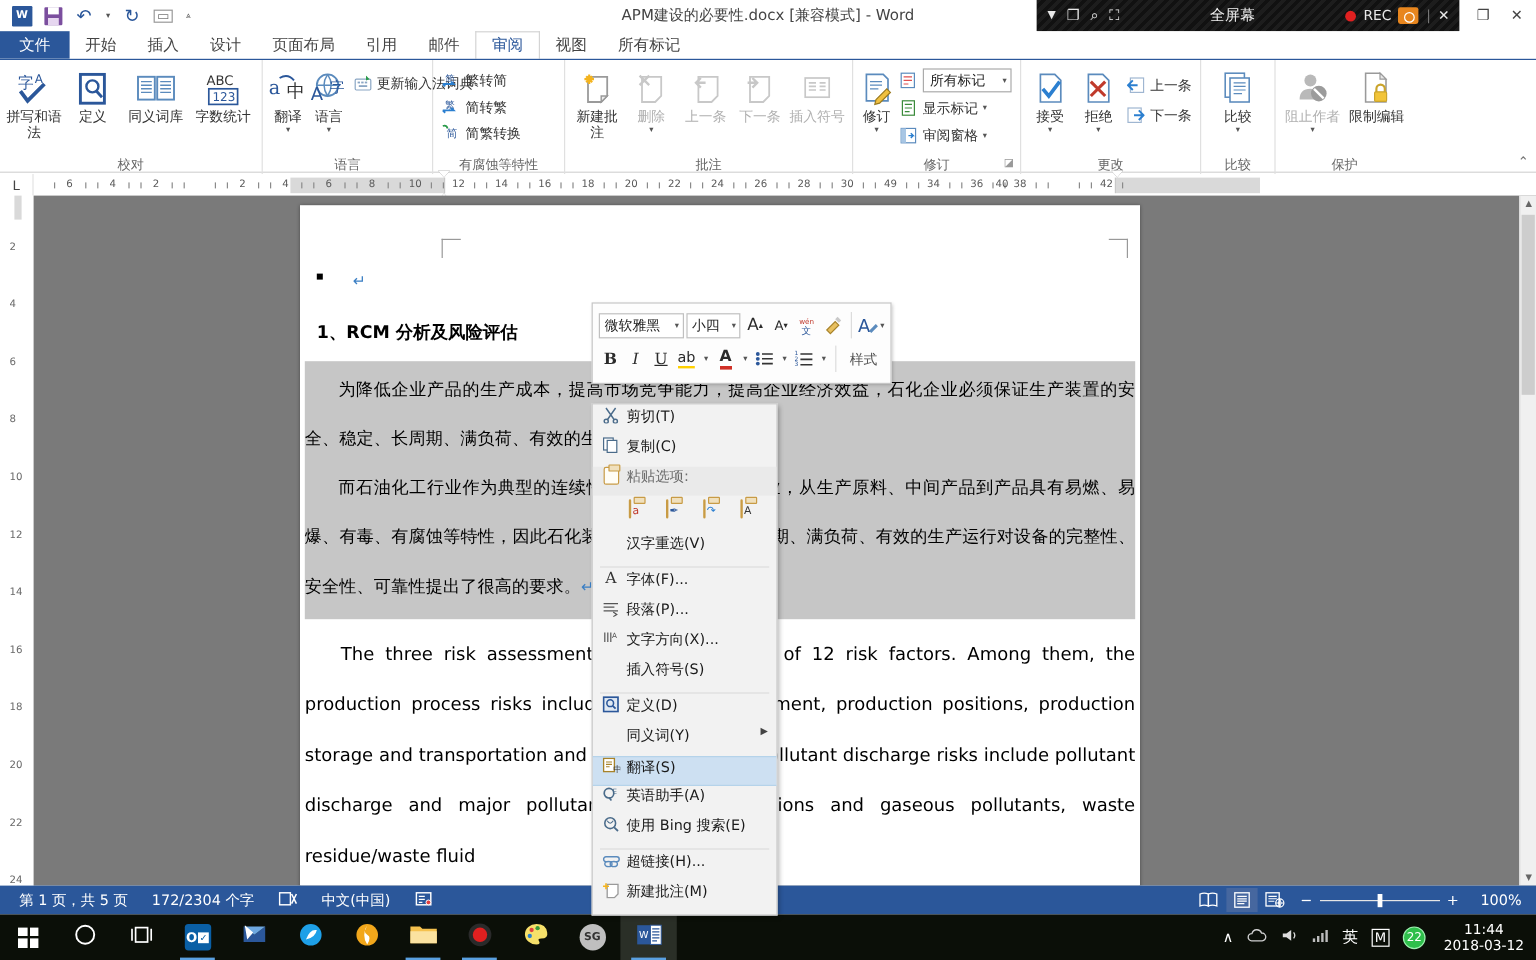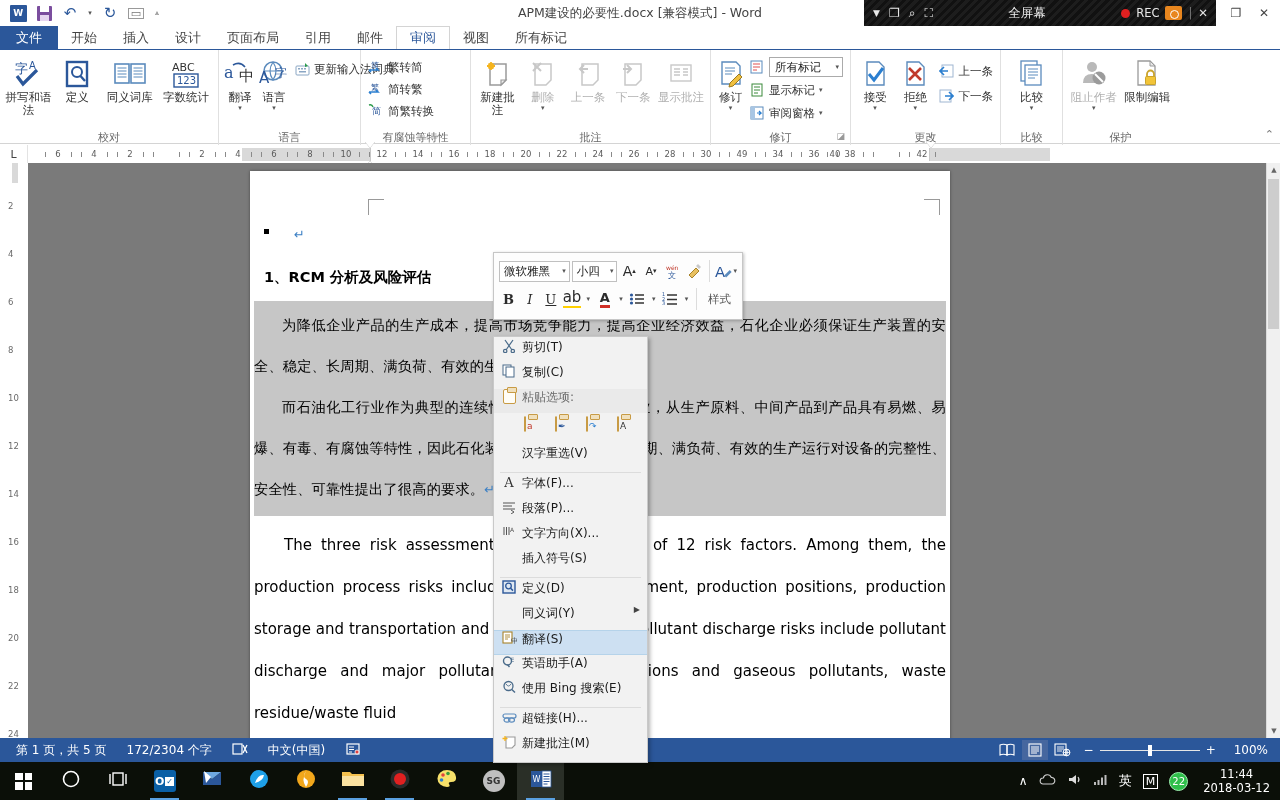--- a/index.html
+++ b/index.html
@@ -501,21 +501,21 @@
         </div>
         <div class="bigbtn dis" style="width:60px">
           <span class="gl">
             <svg width="32" height="30" viewBox="0 0 32 30">
                 <rect x="6" y="6" width="20" height="16" fill="#fff" stroke="#c8c8c8" stroke-width="1.4"></rect>
                 <g stroke="#c8c8c8" stroke-width="1.4">
                   <path d="M9 10h6M9 13h6M9 16h6M18 10h5M18 13h5M18 16h5"></path>
                 </g>
               </svg>
           </span>
-          <span class="cap">显示批注</span>
+          <span class="cap">插入符号</span>
         </div>
       </div>
       <div class="rgroup-label">批注</div>
     </div>
 
     <div class="rgroup" style="width:140px">
       <div class="rgroup-body">
         <div class="bigbtn">
           <span class="gl">
             <svg width="30" height="30" viewBox="0 0 30 30">
@@ -858,21 +858,21 @@
             <path d="M10 14 l6 -6 l2 2 l-6 6z" fill="#5b8bbd"></path>
           </svg>
           <span class="tiny-caret">▾</span>
       </span>
     </div>
     <div class="mtb-row">
       <span class="mtb-btn" style="font-weight:bold;font-family:'DejaVu Serif',serif">B</span>
       <span class="mtb-btn" style="font-style:italic;font-family:'DejaVu Serif',serif">I</span>
       <span class="mtb-btn" style="text-decoration:underline;font-family:'DejaVu Serif',serif">U</span>
       <span class="mtb-btn">
-          <span class="ul-b" style="font-size:15px">ab</span>
+          <span class="ul-b" style="font-size:12px">ab</span>
         </span>
       <span class="mtb-btn" style="width:11px">
           <span class="tiny-caret">▾</span>
         </span>
       <span class="mtb-btn">
           <span class="ul-r" style="font-size:13px;font-weight:bold">A</span>
         </span>
       <span class="mtb-btn" style="width:11px">
           <span class="tiny-caret">▾</span>
         </span>

